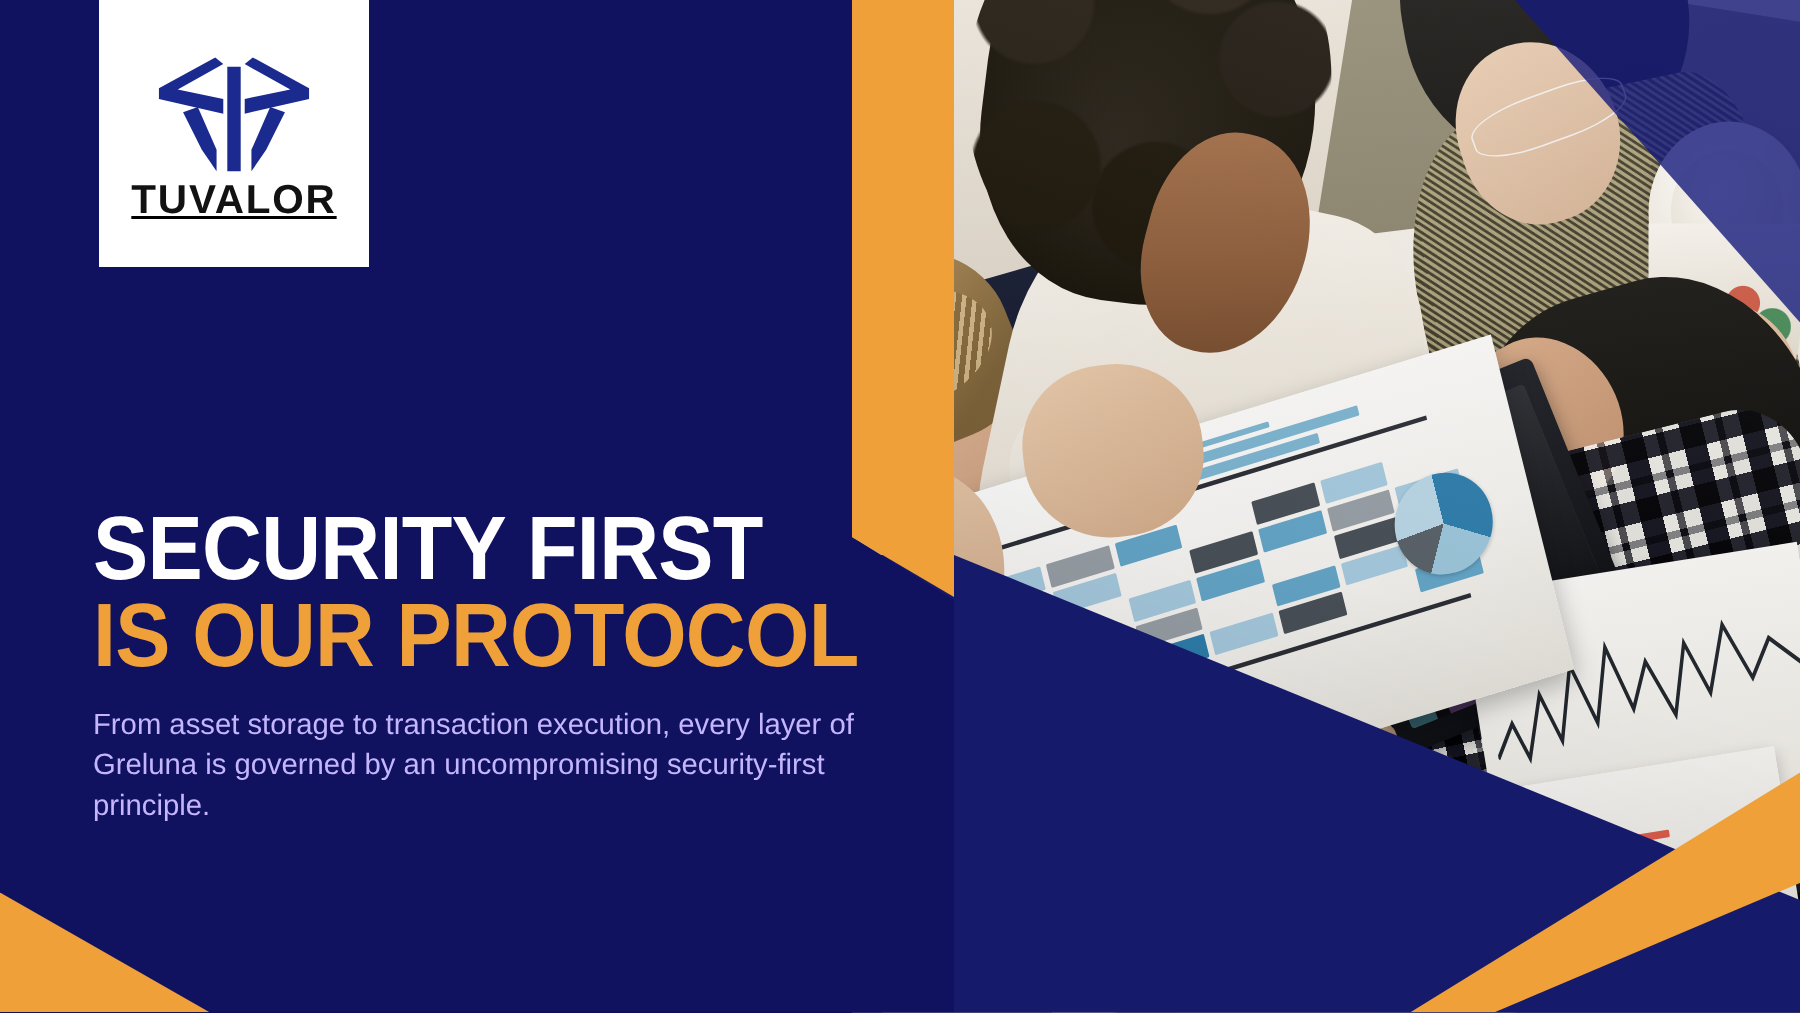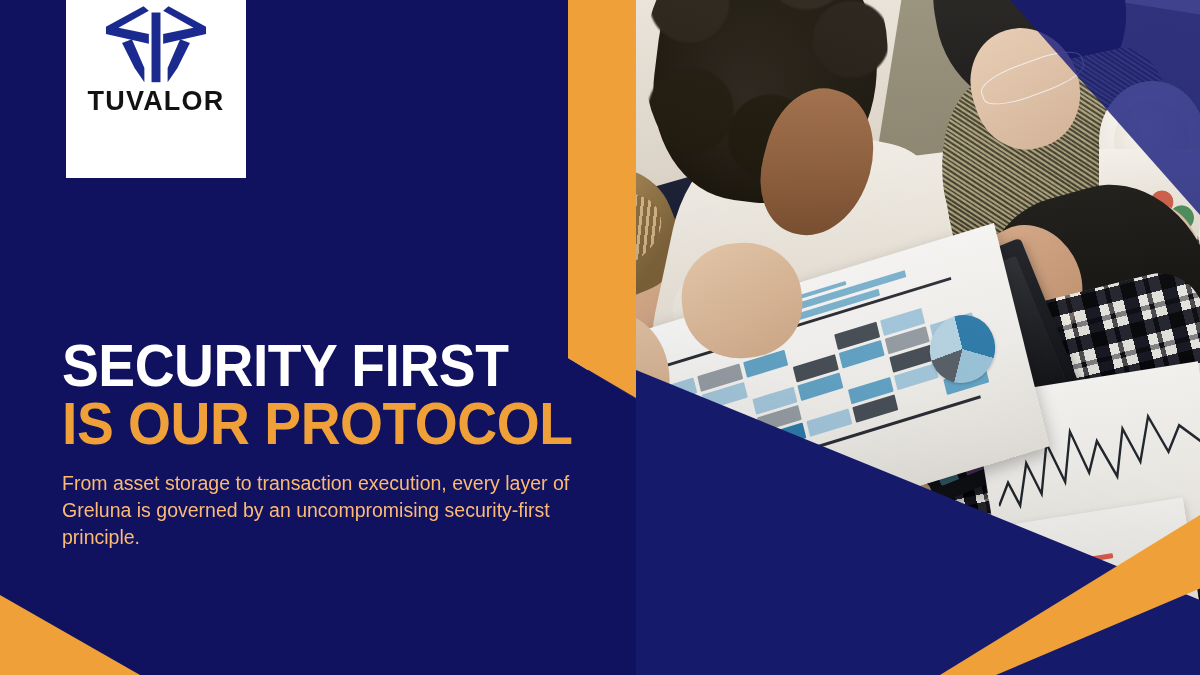--- a/index.html
+++ b/index.html
@@ -459,23 +459,24 @@
     background:#efa038;
     clip-path:polygon(100% 0, 100% 46%, 56px 100%, 0 100%);
   }
 
   
   .logo-box{
     position:absolute; left:66px; top:0;
     width:180px; height:178px;
     background:#ffffff;
     display:flex; flex-direction:column;
-    align-items:center; 
+    align-items:center; justify-content:center;
     gap:4px;
     z-index:8;
+    text-decoration:underline;
   }
   .logo-mark{ width:108px; height:84px; display:block; }
   .logo-word{
     font-size:27px; font-weight:bold;
     letter-spacing:1.2px; color:#121212;
     font-family:"Liberation Sans", sans-serif;
     line-height:1;
   }
 
   
@@ -491,21 +492,21 @@
     text-transform:uppercase;
     transform:scaleX(0.92);
     transform-origin:left center;
     white-space:nowrap;
   }
   .h1.l1{ color:#ffffff; }
   .h1.l2{ color:#efa038; margin-top:2px; }
 
   .sub{
     margin-top:17px;
-    color:#fdba74;
+    color:#c4b5fd;
     font-size:19.5px;
     line-height:1.38;
     font-weight:400;
     max-width:548px;
   }
 </style>
 </head>
 <body>
 
 <div id="banner">

